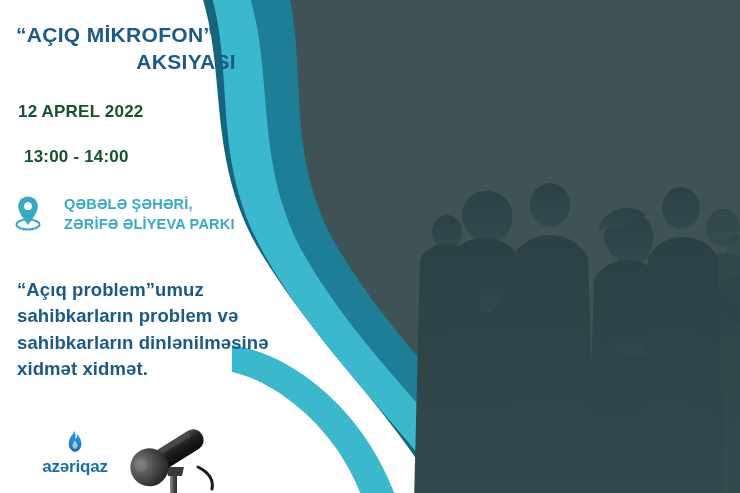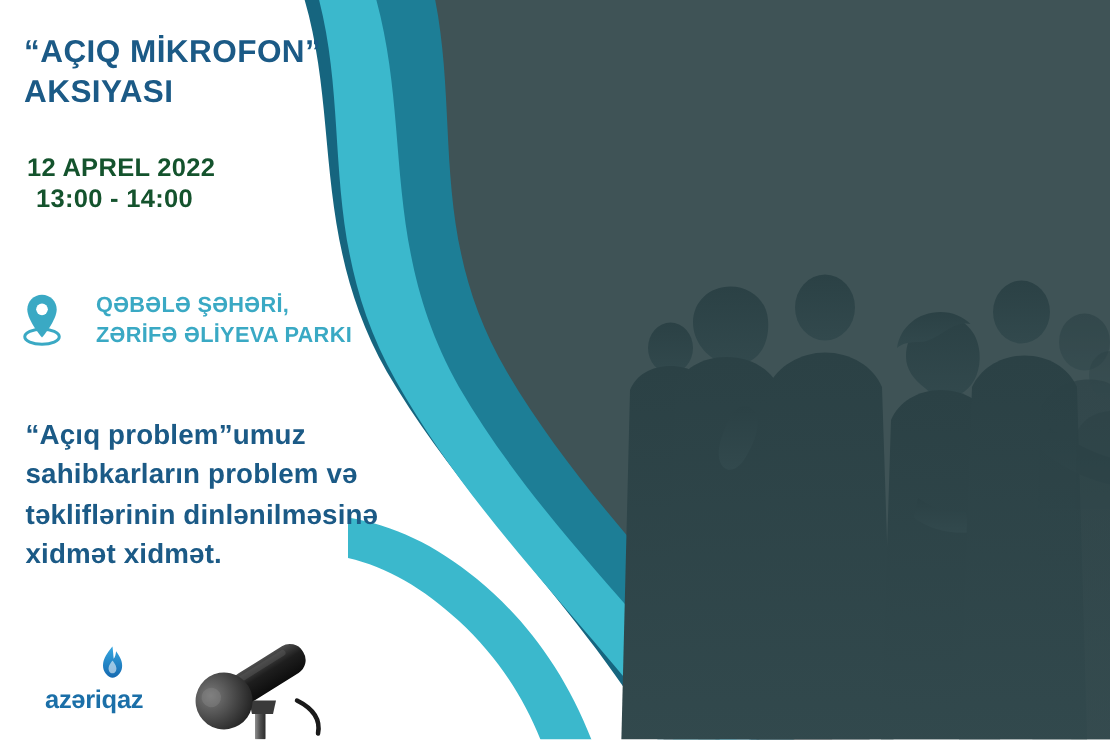--- a/index.html
+++ b/index.html
@@ -40,36 +40,36 @@
   }
   .title-line {
     color: #1b5a86;
     font-size: 21px;
     font-weight: bold;
     letter-spacing: 0.3px;
     line-height: 1.28;
     white-space: nowrap;
   }
   .title-line.l1 { text-align: left; }
-  .title-line.l2 { text-align: left; padding-right: 42px; }
+  .title-line.l2 { text-align: right; padding-right: 42px; }
 
   .datetime-block {
     position: absolute;
     left: 18px;
     top: 103px;
     width: 240px;
   }
   .dt-line {
     color: #14532d;
     font-size: 17px;
     font-weight: bold;
     line-height: 1.0;
     letter-spacing: 0.2px;
   }
-  .dt-line.time { margin-top: 4px; margin-left: 6px; }
+  .dt-line.time { margin-top: 28px; margin-left: 6px; }
 
   .location-block {
     position: absolute;
     left: 15px;
     top: 193px;
     display: flex;
     align-items: flex-start;
     gap: 23px;
     width: 285px;
   }
@@ -101,20 +101,21 @@
     line-height: 1.42;
     letter-spacing: 0.1px;
   }
 
   
   .logo-block {
     position: absolute;
     left: 30px;
     top: 430px;
     width: 90px;
+    text-align: center;
     z-index: 6;
   }
   .flame-icon { width: 26px; height: 26px; display: block; margin: 0 auto 2px; }
   .logo-word {
     color: #1b6fa8;
     font-size: 17px;
     font-weight: bold;
     letter-spacing: -0.2px;
     line-height: 1;
   }
@@ -235,21 +236,21 @@
       </svg>
       <div class="loc-text">
         <div>QƏBƏLƏ ŞƏHƏRİ,</div>
         <div>ZƏRİFƏ ƏLİYEVA PARKI</div>
       </div>
     </div>
 
     <div class="body-block">
       <div class="body-text">“Açıq problem”umuz</div>
       <div class="body-text">sahibkarların problem və</div>
-      <div class="body-text">təkliflərinin dinlənilməsinə</div>
+      <div class="body-text">sahibkarların dinlənilməsinə</div>
       <div class="body-text">xidmət xidmət.</div>
     </div>
   </div>
 
   <div class="logo-block">
     <svg class="flame-icon" viewBox="0 0 26 26" xmlns="http://www.w3.org/2000/svg">
       <defs>
         <linearGradient id="fl" x1="0" y1="0" x2="0" y2="1">
           <stop offset="0%" stop-color="#35a7e0"></stop>
           <stop offset="100%" stop-color="#1569b0"></stop>

